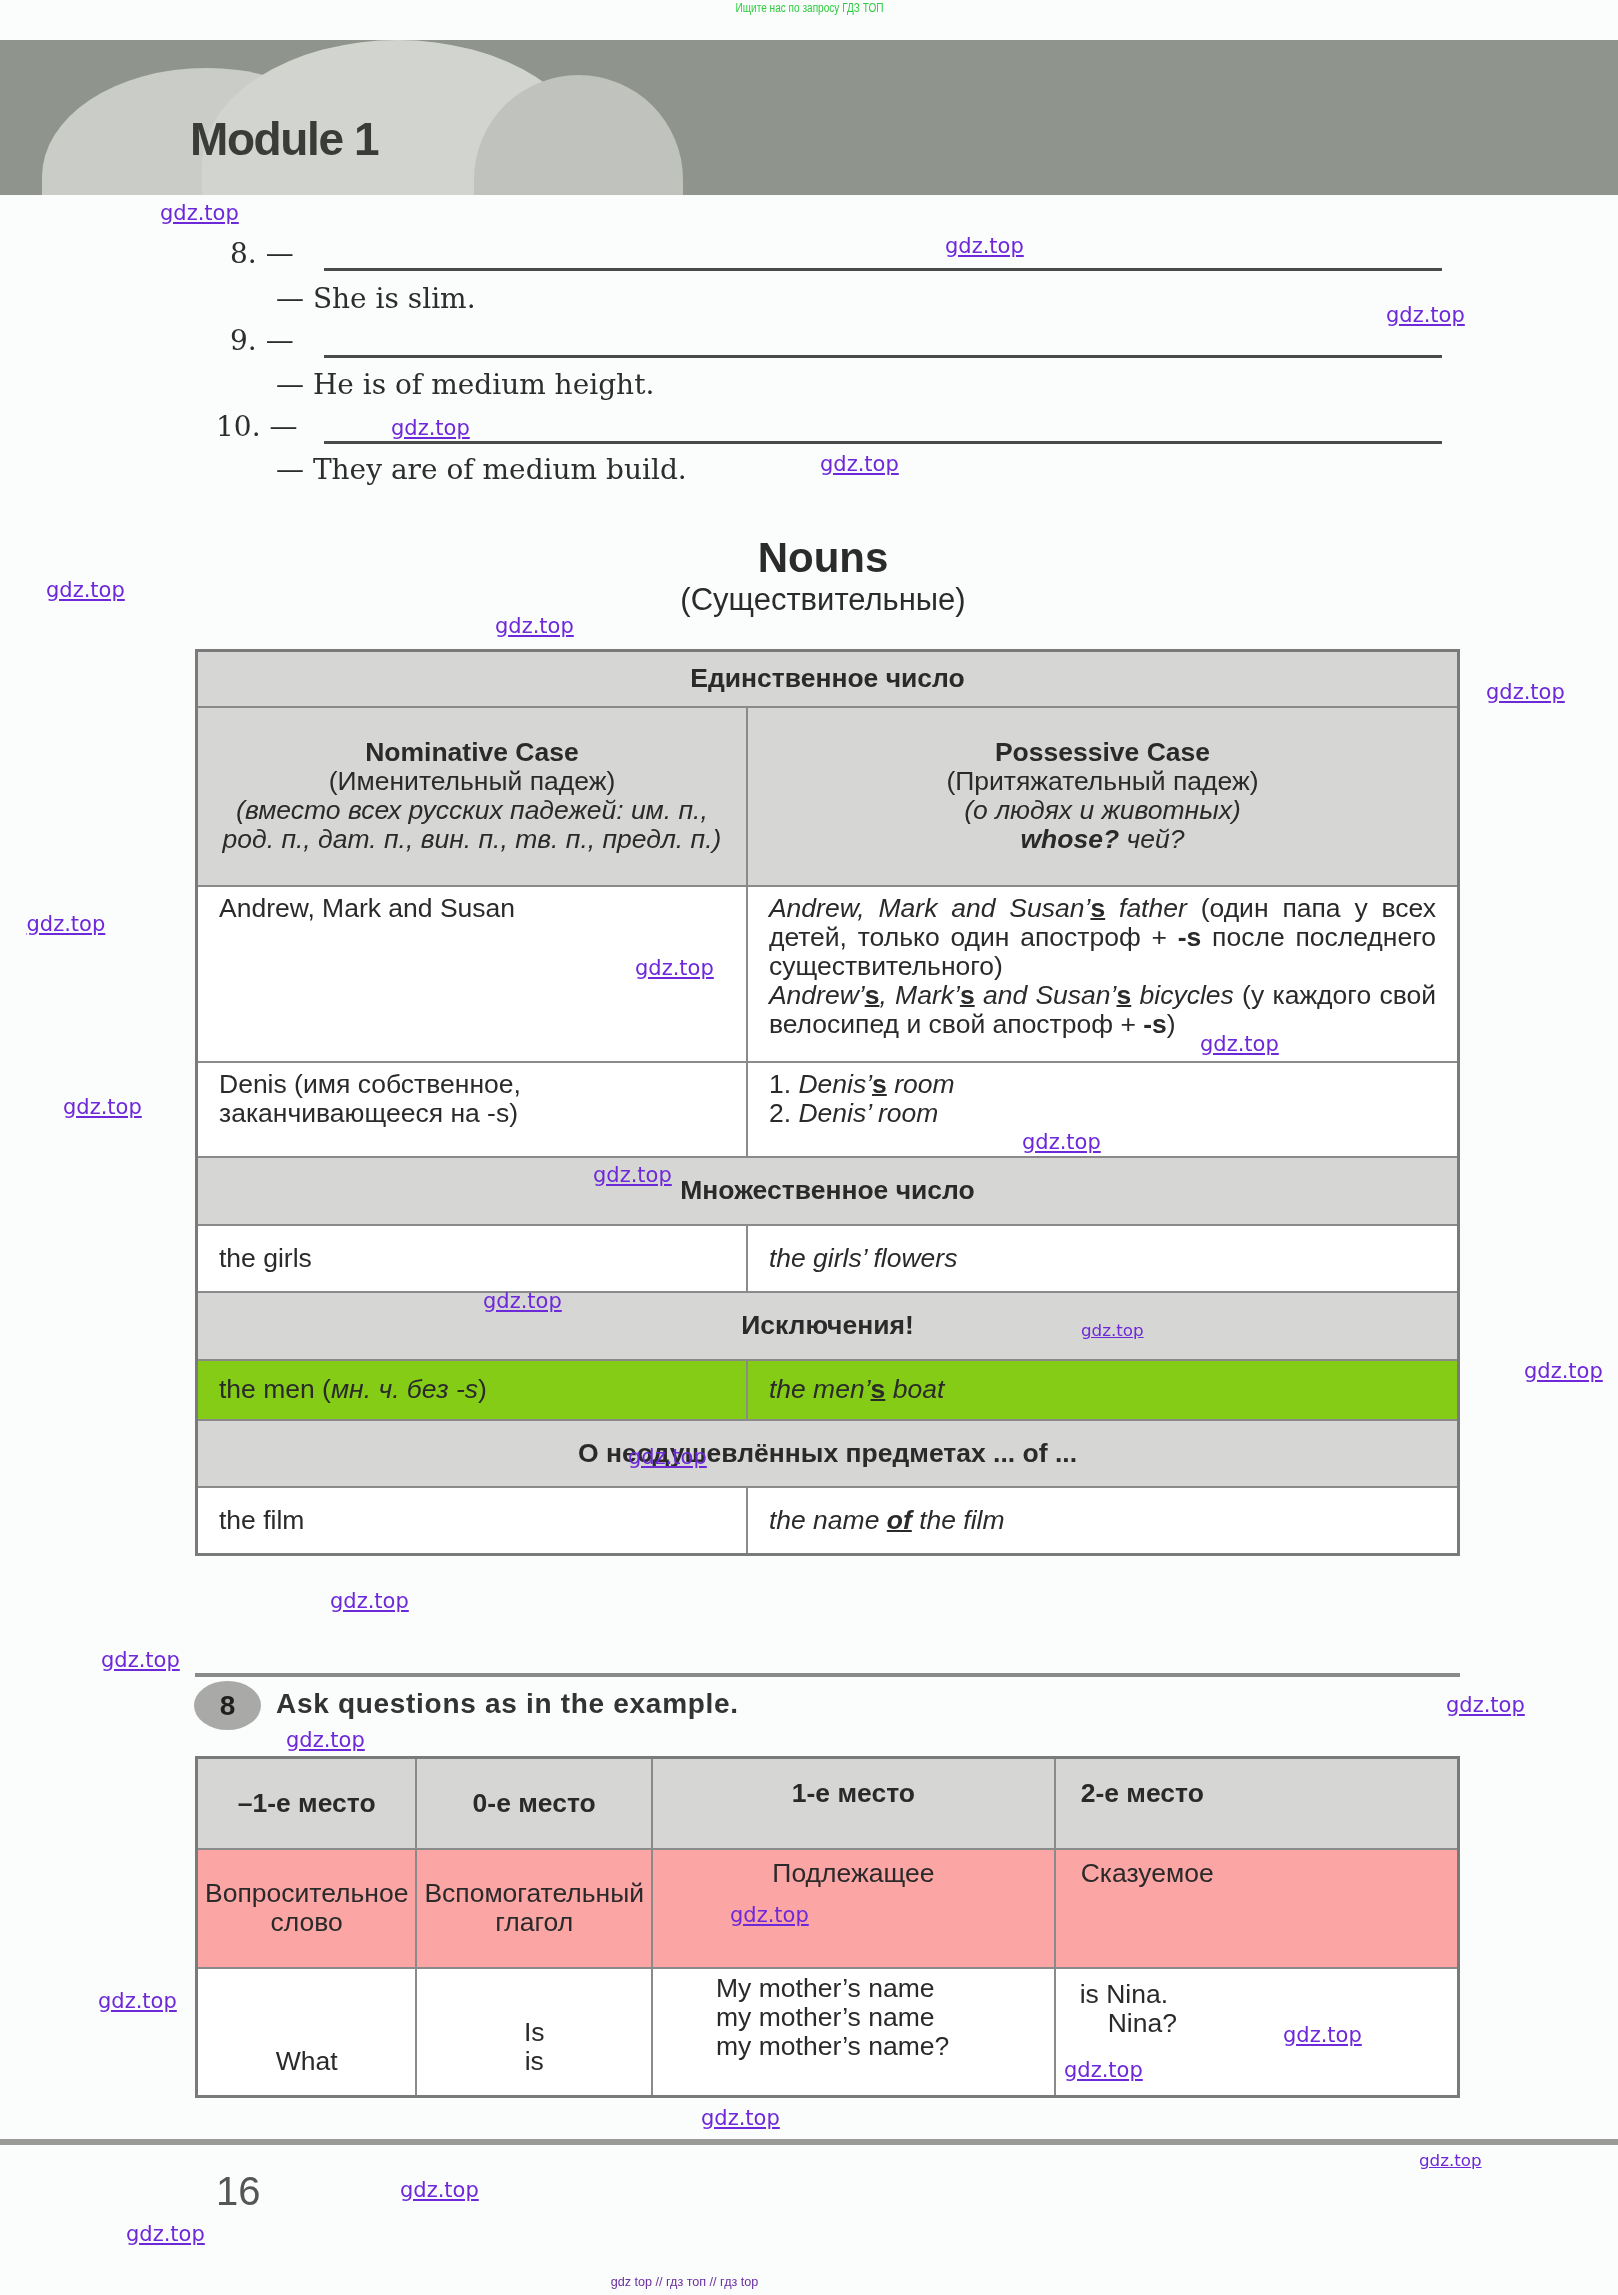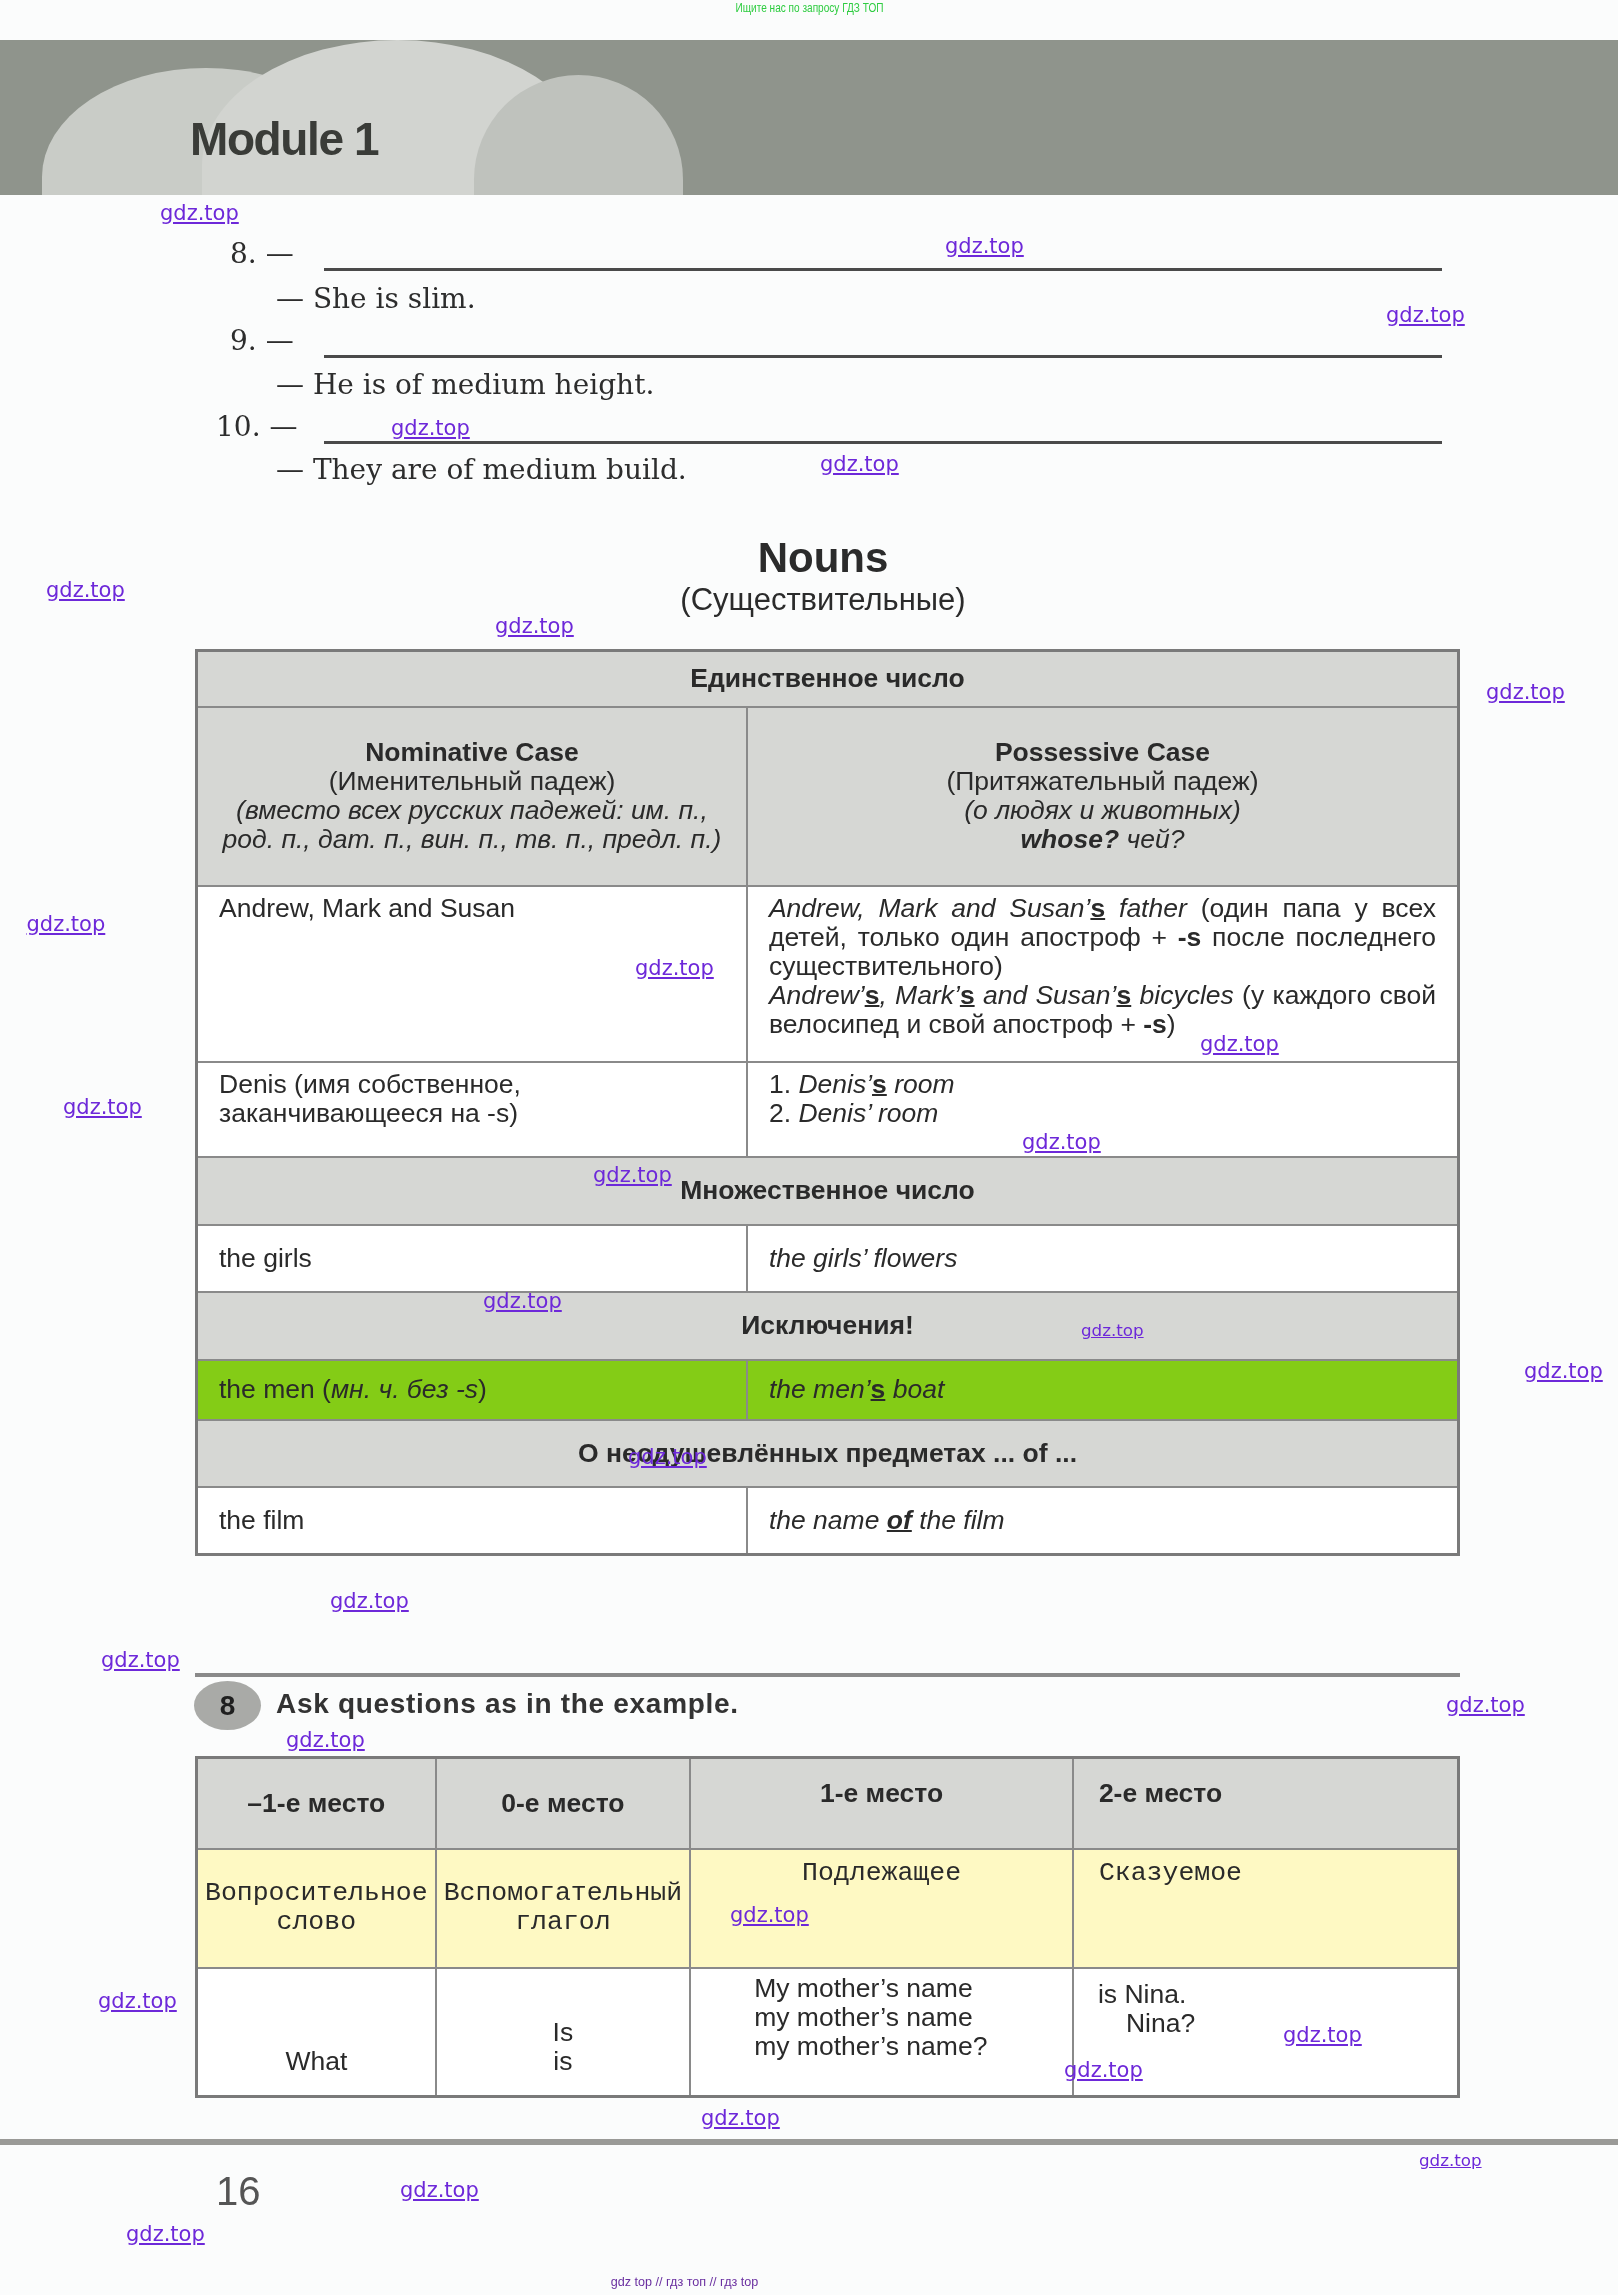--- a/index.html
+++ b/index.html
@@ -130,21 +130,21 @@
       <col style="width:439px">
       <col style="width:442px">
     </colgroup>
   <tbody>
       <tr class="shade" style="height:91px;">
     <td class="ctr" style="font-weight:bold;">–1-е место</td>
     <td class="ctr" style="font-weight:bold;">0-е место</td>
     <td class="ctr" style="font-weight:bold;vertical-align:top;padding-top:19.5px;">1-е место</td>
     <td style="font-weight:bold;vertical-align:top;padding-top:19.5px;padding-left:25px;">2-е место</td>
   </tr>
-  <tr style="height:119px;background:#fef9c3;font-family:Liberation Mono, monospace;">
+  <tr style="height:119px;background:#fca5a5;">
     <td class="ctr">Вопросительное слово</td>
     <td class="ctr">Вспомогательный глагол</td>
     <td class="ctr" style="vertical-align:top;padding-top:9.8px;">Подлежащее</td>
     <td style="vertical-align:top;padding-top:9.8px;padding-left:25px;">Сказуемое</td>
   </tr>
   <tr style="height:128px;background:#fff;">
     <td class="ctr" style="vertical-align:bottom;padding-bottom:19.5px;">
       <div></div>
           <div></div>
           <div>What</div>

